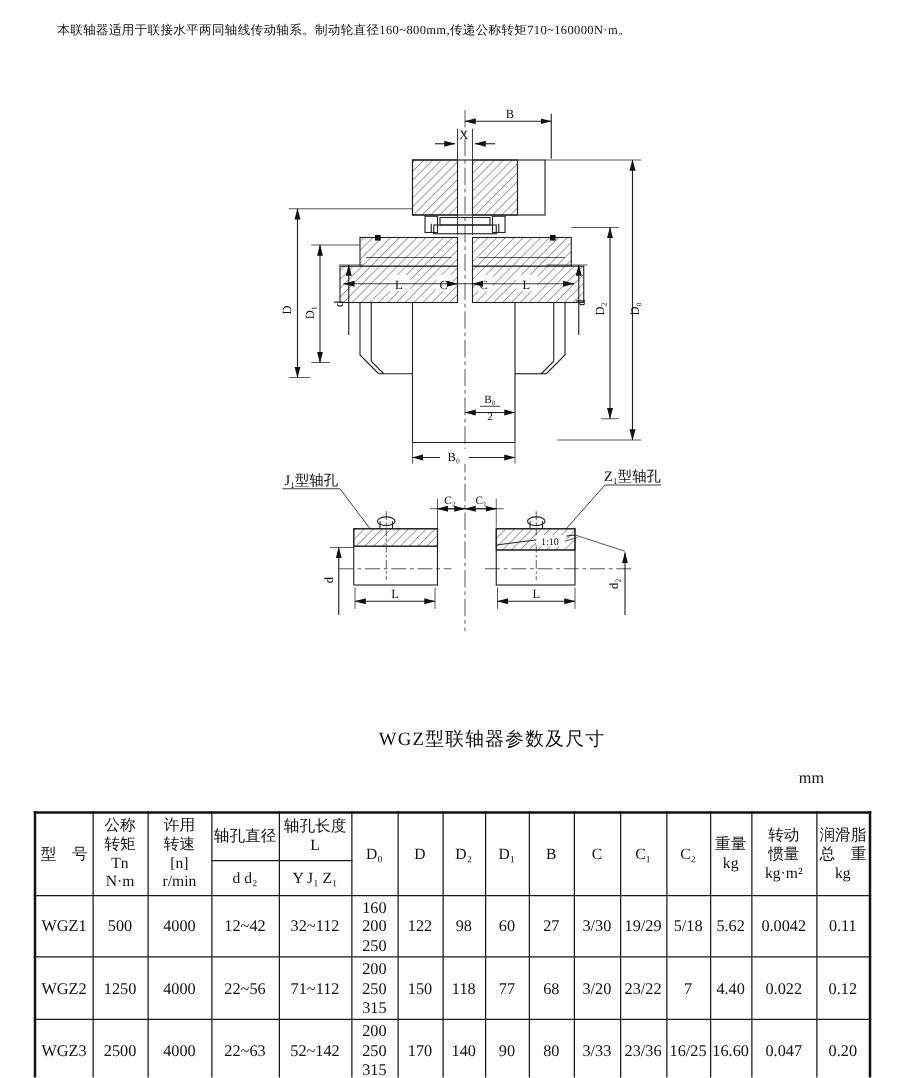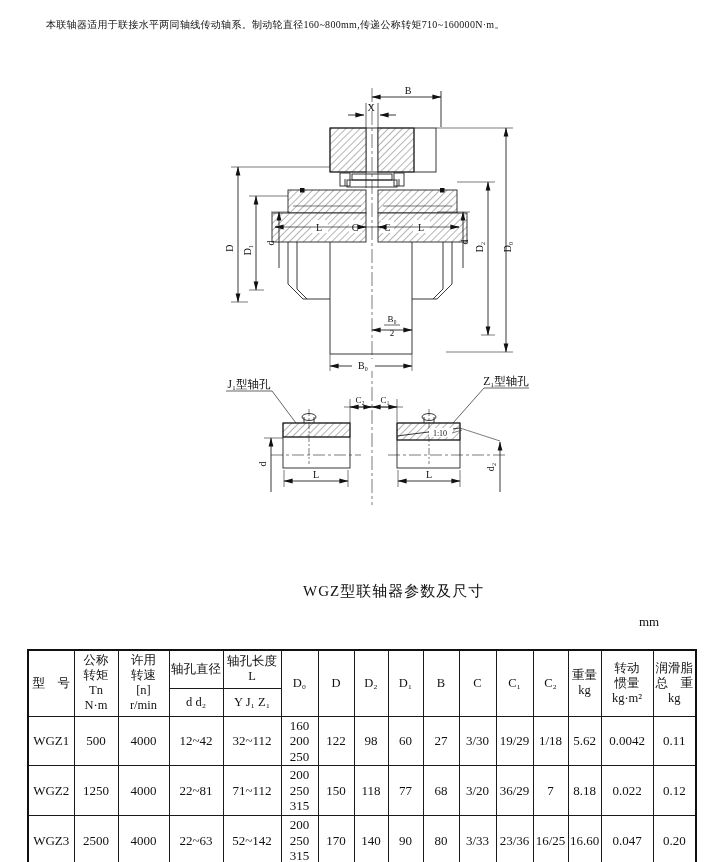--- a/index.html
+++ b/index.html
@@ -257,42 +257,42 @@
     <td>32~112</td>
     <td class="multi">160
 200
 250</td>
     <td>122</td>
     <td>98</td>
     <td>60</td>
     <td>27</td>
     <td>3/30</td>
     <td>19/29</td>
-    <td>1/18</td>
+    <td>5/18</td>
     <td>5.62</td>
     <td>0.0042</td>
     <td>0.11</td>
   </tr>
   <tr class="dr">
     <td>WGZ2</td>
     <td>1250</td>
     <td>4000</td>
-    <td>22~81</td>
+    <td>22~56</td>
     <td>71~112</td>
     <td class="multi">200
 250
 315</td>
     <td>150</td>
     <td>118</td>
     <td>77</td>
     <td>68</td>
     <td>3/20</td>
-    <td>36/29</td>
+    <td>23/22</td>
     <td>7</td>
-    <td>8.18</td>
+    <td>4.40</td>
     <td>0.022</td>
     <td>0.12</td>
   </tr>
   <tr class="dr">
     <td>WGZ3</td>
     <td>2500</td>
     <td>4000</td>
     <td>22~63</td>
     <td>52~142</td>
     <td class="multi">200

